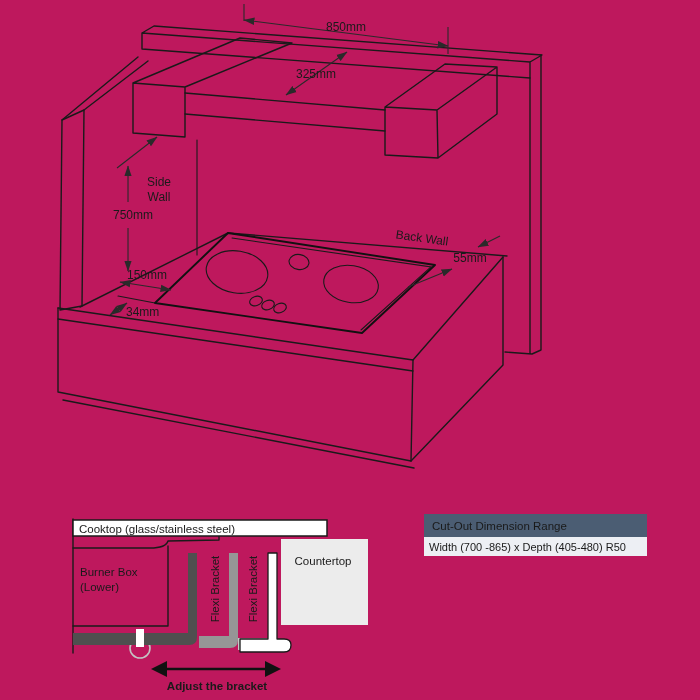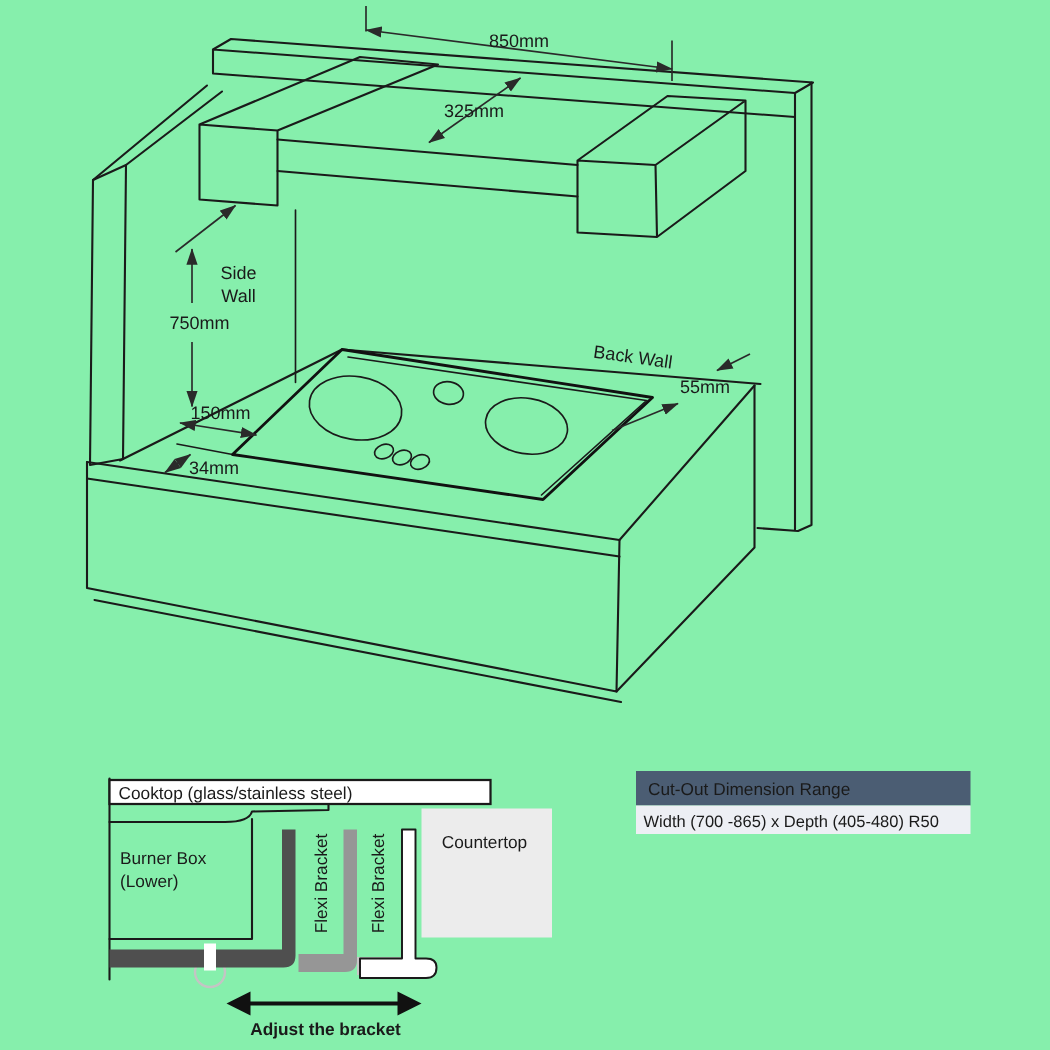--- a/index.html
+++ b/index.html
@@ -1,16 +1,16 @@
 <!DOCTYPE html>
 <html><head>
 <meta charset="utf-8">
 <style>
   html,body{margin:0;padding:0;background:#ffffff;}
-  .page{position:relative;width:700px;height:700px;background:#86efac;overflow:hidden;
+  .page{position:relative;width:700px;height:700px;background:#be185d;overflow:hidden;
         font-family:"Liberation Sans", sans-serif;}
   svg{display:block;}
   text{fill:#1a1a1a;font-family:"Liberation Sans", sans-serif;}
   .struct{fill:none;stroke:#1a1a1a;stroke-width:1.4;stroke-linejoin:round;stroke-linecap:round;}
   .struct-heavy{fill:none;stroke:#111;stroke-width:1.9;stroke-linejoin:round;}
   .thin{fill:none;stroke:#1a1a1a;stroke-width:1.1;stroke-linecap:round;}
   .dim{fill:none;stroke:#2a2a2a;stroke-width:1.1;}
   .lbl{font-size:12px;}
   .lbl-small{font-size:11.5px;}
 </style>

